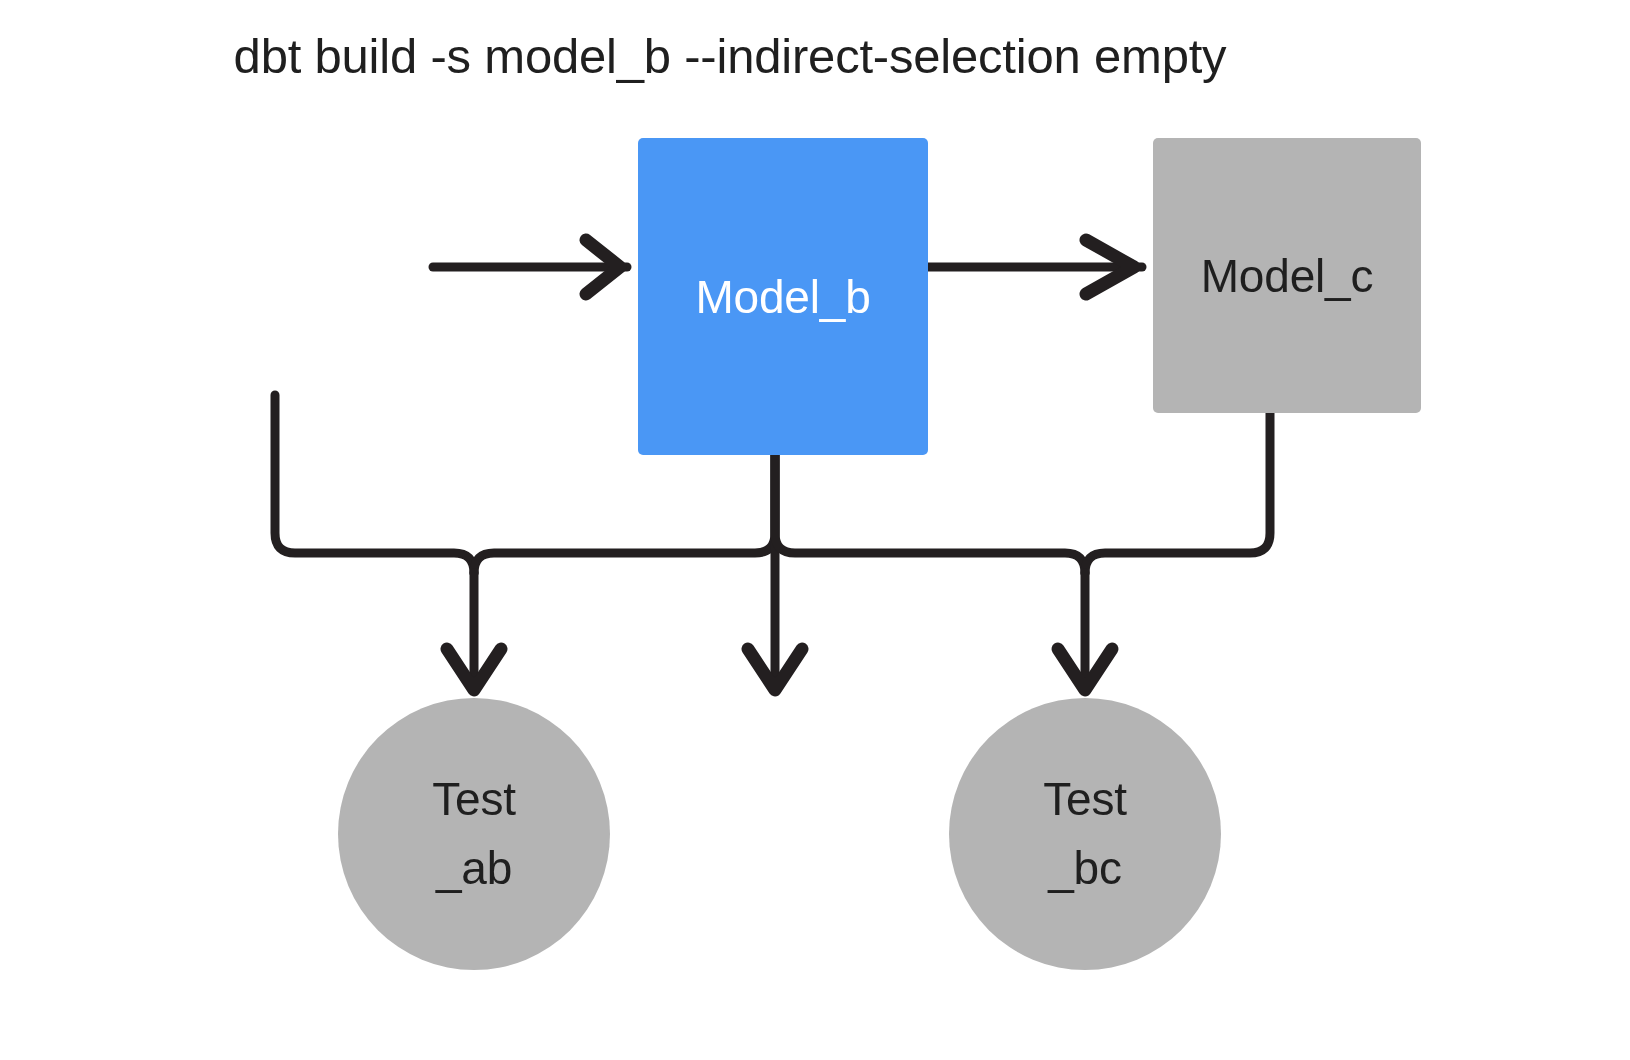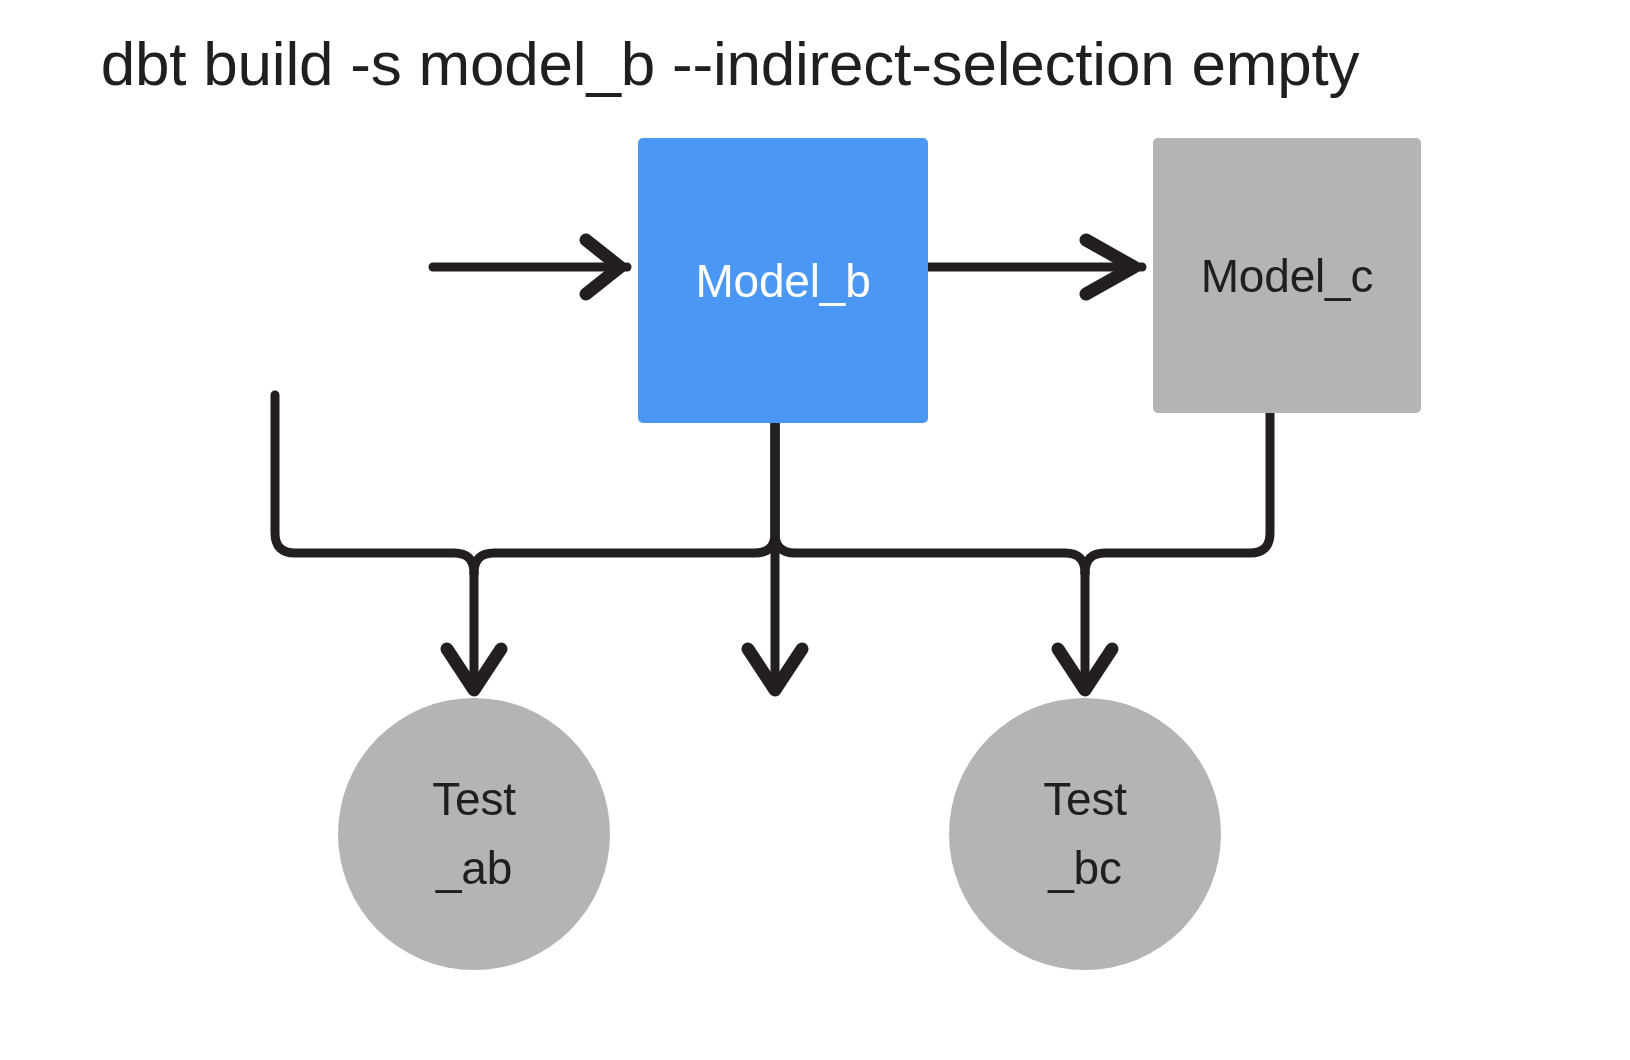--- a/index.html
+++ b/index.html
@@ -24,21 +24,21 @@
     width: 1630px;
     height: 1060px;
     pointer-events: none;
   }
   .diagram-title {
     position: absolute;
     left: 0;
     top: 28px;
     width: 1460px;
     text-align: center;
-    font-size: 62px;
+    font-size: 49px;
     font-weight: 400;
     color: #1f1f1f;
     letter-spacing: -0.2px;
     white-space: nowrap;
   }
   .model-node {
     position: absolute;
     display: flex;
     align-items: center;
     justify-content: center;
@@ -63,21 +63,21 @@
     color: #1f1f1f;
     letter-spacing: -0.2px;
     line-height: 1.55;
     text-align: center;
   }
   .test-node .line2 {
     margin-top: -2px;
   }
   
   #node-model-a { left: 118px; top: 138px; width: 315px; height: 257px; }
-  #node-model-b { left: 638px; top: 138px; width: 290px; height: 285px; }
+  #node-model-b { left: 638px; top: 138px; width: 290px; height: 317px; }
   #node-model-c { left: 1153px; top: 138px; width: 268px; height: 275px; }
   #node-test-ab { left: 338px; top: 698px; width: 272px; height: 272px; }
   #node-test-b  { left: 639px; top: 698px; width: 272px; height: 272px; }
   #node-test-bc { left: 949px; top: 698px; width: 272px; height: 272px; }
 </style>
 </head>
 <body style="background-color: rgb(255, 255, 255);">
 
 <div id="canvas" style="background-color: rgb(255, 255, 255);">
 

